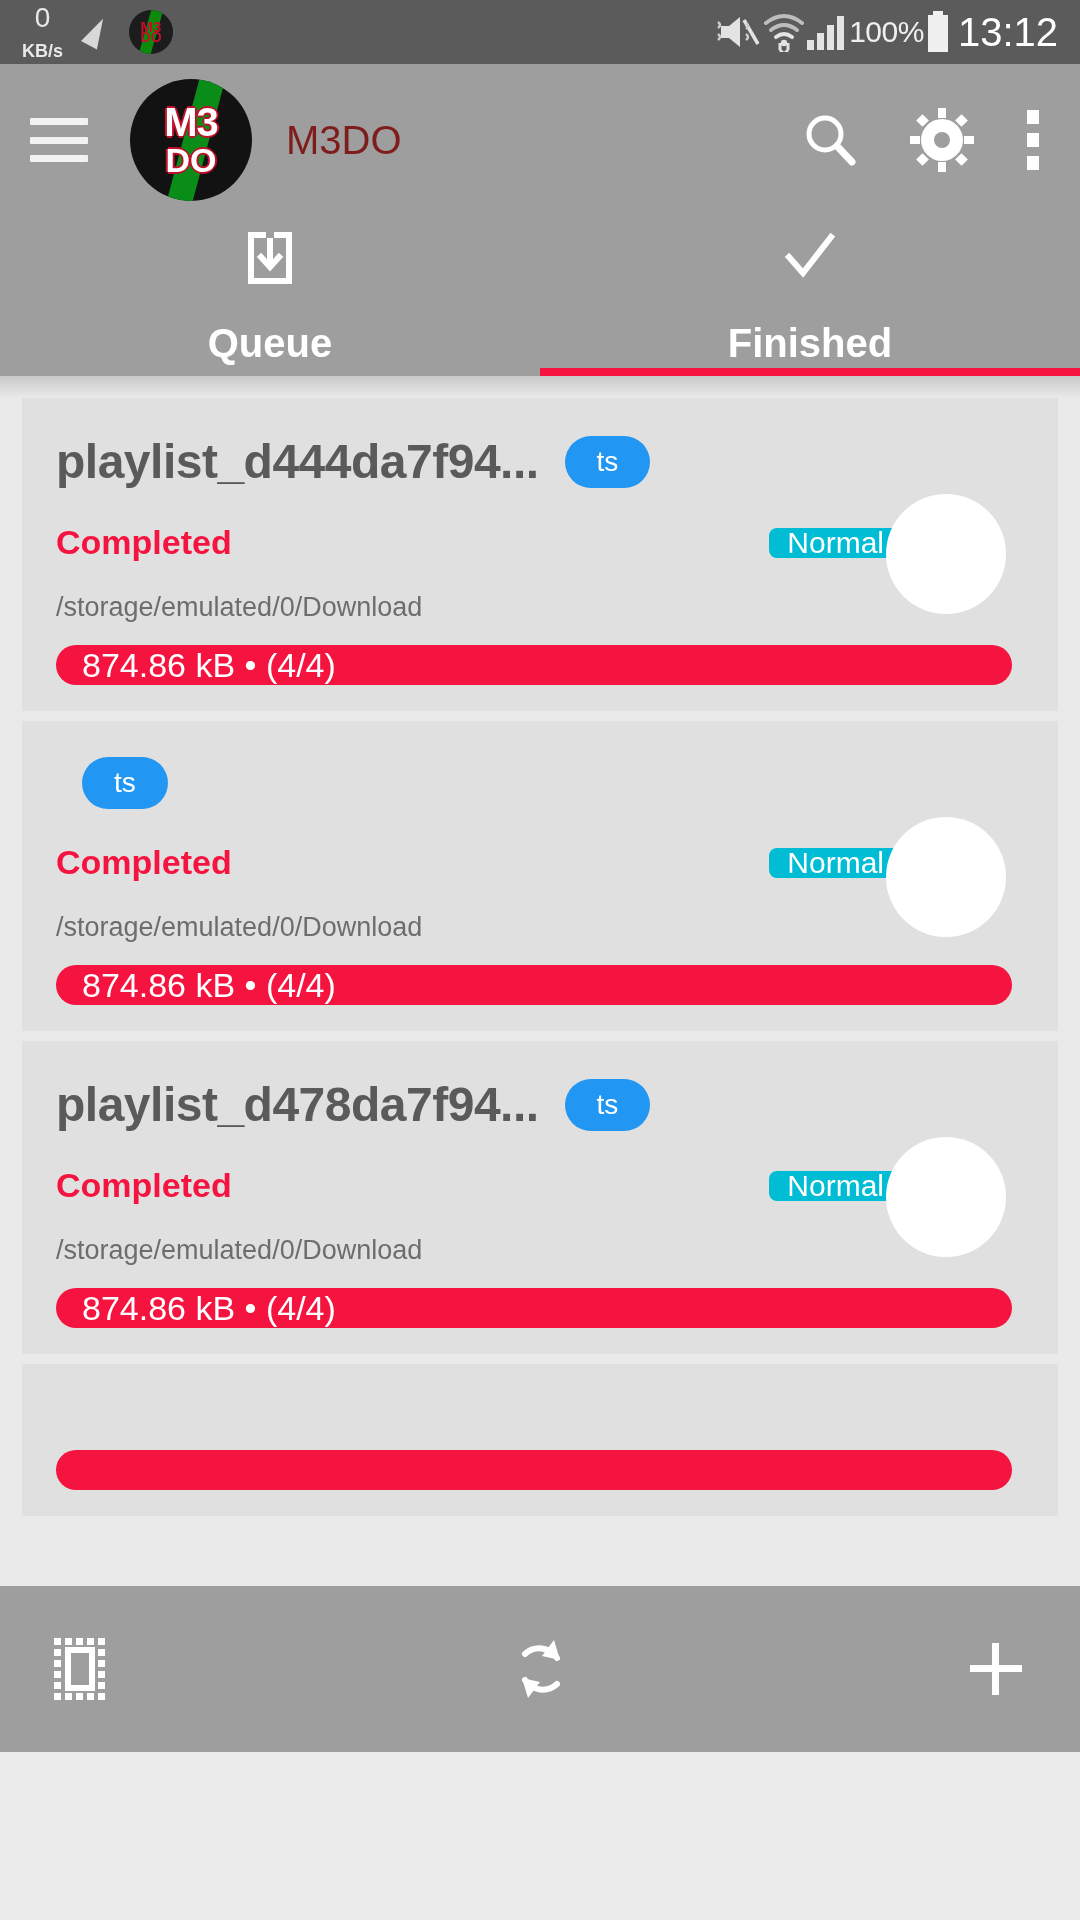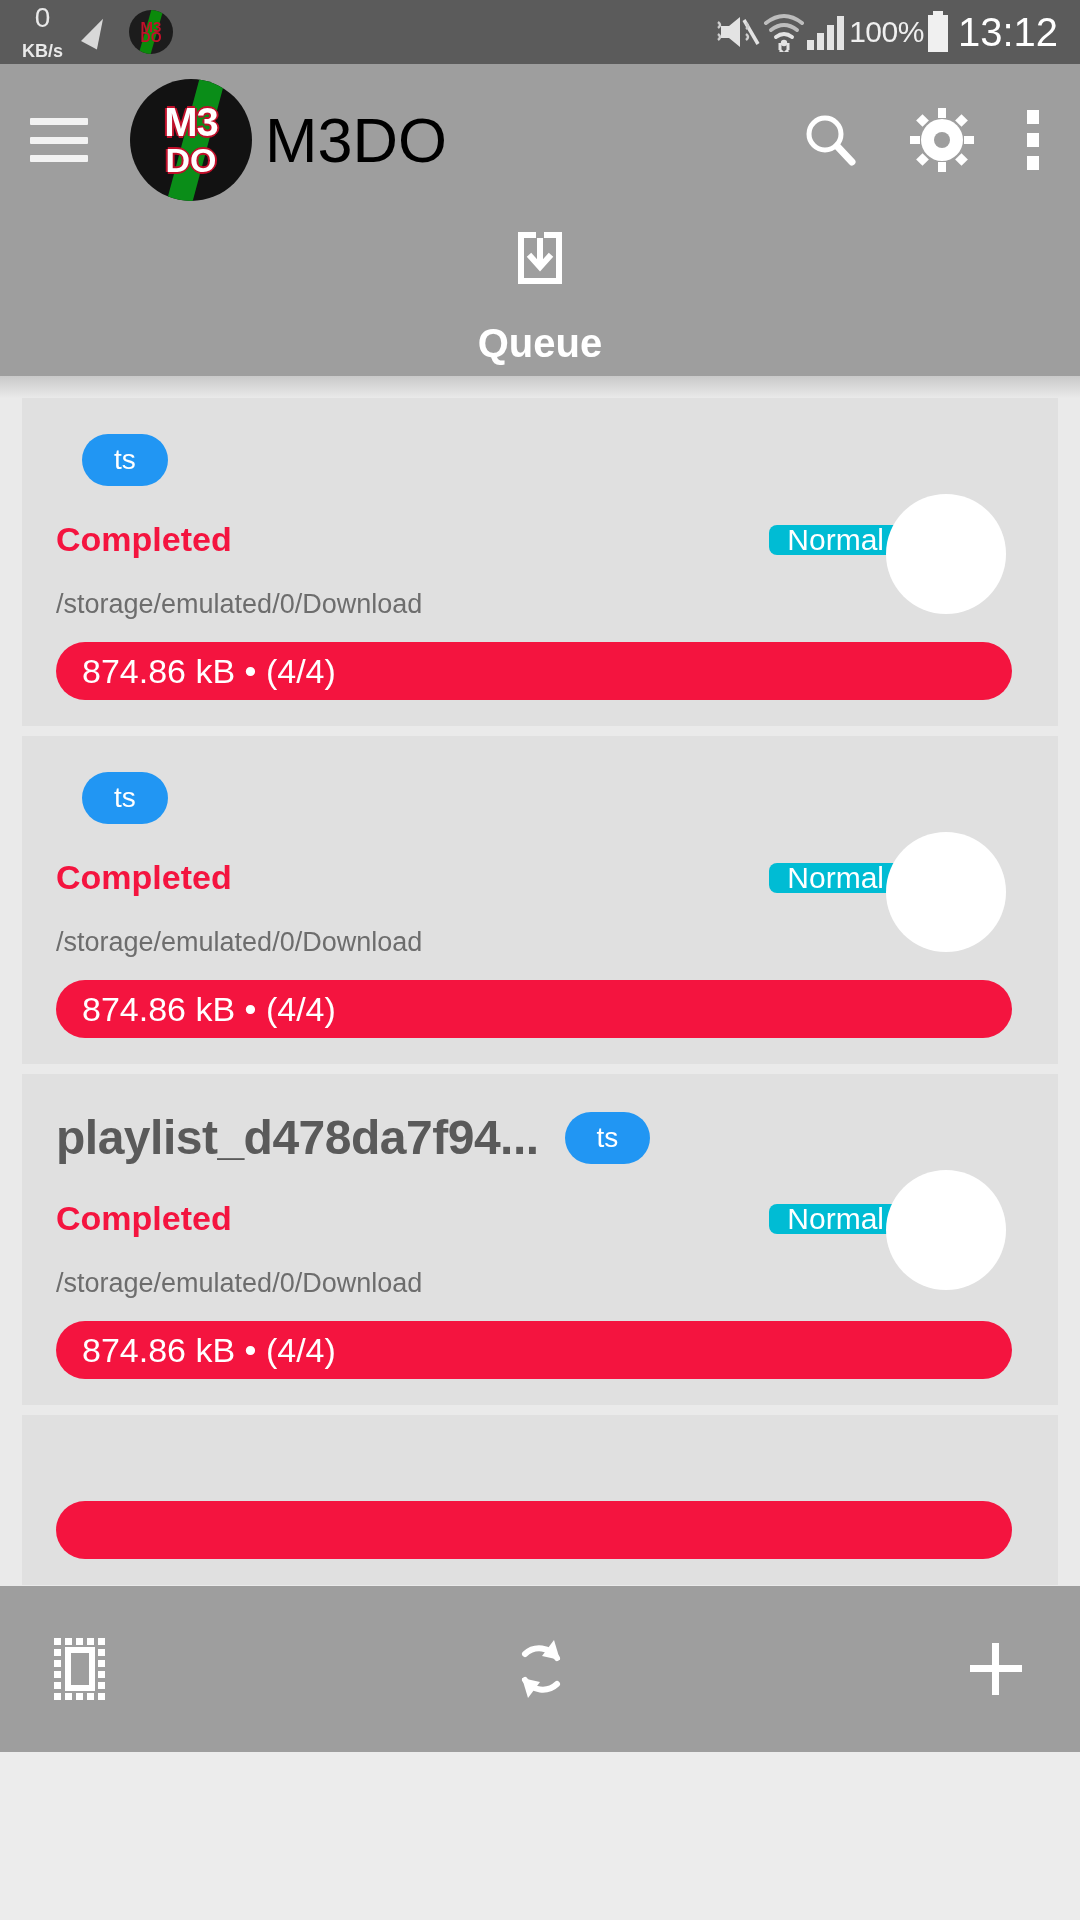--- a/index.html
+++ b/index.html
@@ -63,21 +63,21 @@
   }
   .brand-logo .bolt {
     position: absolute; left: 53%; top: -10px; width: 26px; height: 150px;
     background: #0a8d18; transform: translateX(-50%) skewX(-15deg);
   }
   .brand-logo .rows { position: relative; z-index: 3; display: flex; flex-direction: column; align-items: center; gap: 4px; }
   .brand-logo .r1 { font-size: 40px; font-weight: 700; color: #ffffff; line-height: 36px;
     text-shadow: -2px 0 #c0102b, 2px 0 #c0102b, 0 -2px #c0102b, 0 2px #c0102b; letter-spacing: -1px; }
   .brand-logo .r2 { font-size: 34px; font-weight: 700; color: #ffffff; line-height: 32px;
     text-shadow: -2px 0 #c0102b, 2px 0 #c0102b, 0 -2px #c0102b, 0 2px #c0102b; letter-spacing: 0px; }
-  .brand-title { font-size: 63px; color: #000000; margin-left: 13px; font-weight: 400; letter-spacing: 0px; }
+  .brand-title { font-size: 40px; color: #7f1d1d; margin-left: 34px; font-weight: 400; letter-spacing: 0px; }
   .appbar-actions { margin-left: auto; display: flex; align-items: center; gap: 46px; padding-right: 6px; }
   .ab-icon { cursor: pointer; display: flex; align-items: center; justify-content: center; }
 
   
   .tabs { height: 160px; background: #9e9e9e; display: flex; position: relative; }
   .tab { flex: 1; display: flex; flex-direction: column; align-items: center; justify-content: center;
          gap: 28px; cursor: pointer; position: relative; }
   .tab-label { font-size: 40px; font-weight: 700; color: #ffffff; }
   .tab-underline { position: absolute; left: 0; right: 0; bottom: 0; height: 8px; background: #f4143f; }
 
@@ -96,21 +96,21 @@
   }
   .card-row2 { display: flex; align-items: center; margin-top: 34px; }
   .card-status { font-size: 34px; color: #f4143f; font-weight: 700; }
   .badge-prio {
     margin-left: auto; background: #00bcd4; color: #ffffff;
     font-size: 30px; border-radius: 8px; padding: 0 18px; line-height: 1;
     margin-right: 122px;
   }
   .card-path { font-size: 27px; color: #6d6d6d; margin-top: 30px; }
   .progress {
-    margin-top: 22px; height: 58px; background: #f4143f; border-radius: 30px;
+    margin-top: 22px; height: 40px; background: #f4143f; border-radius: 30px;
     display: flex; align-items: center; padding: 0 26px; width: calc(100% - 12px);
   }
   .progress-text { font-size: 34px; color: #ffffff; white-space: nowrap; }
   .play-btn {
     position: absolute; right: 52px; top: 96px;
     width: 120px; height: 120px; border-radius: 50%; background: #ffffff;
     display: flex; align-items: center; justify-content: center; cursor: pointer;
   }
   .play-btn svg { display: block; }
 
@@ -232,27 +232,37 @@
   <div class="tabs">
     <div class="tab">
       <span>
         <svg width="62" height="62" viewBox="0 0 62 62">
           <path d="M12 8 h12 M38 8 h12 M50 8 v46 h-38 v-46" stroke="#ffffff" stroke-width="6" fill="none" stroke-linecap="square"></path>
           <path d="M31 14 v24 M22 30 l9 10 l9 -10" stroke="#ffffff" stroke-width="6" fill="none" stroke-linecap="square"></path>
         </svg>
       </span>
       <span class="tab-label">Queue</span>
     </div>
+    <div class="tab">
+      <span>
+        <svg width="62" height="62" viewBox="0 0 62 62">
+          <path d="M10 30 L24 46 L52 10" stroke="#ffffff" stroke-width="6" fill="none" stroke-linecap="square"></path>
+        </svg>
+      </span>
+      <span class="tab-label">Finished</span>
+      <div class="tab-underline"></div>
+    </div>
   </div>
 
   <div class="list">
     <div class="list-top-shadow"></div>
 
     <div class="card">
       <div class="card-row1">
+        <span class="card-title">playlist_d444da7f94...</span>
         <span class="badge-ext">ts</span>
       </div>
       <div class="card-row2">
         <span class="card-status">Completed</span>
         <span class="badge-prio">Normal</span>
       </div>
       <div class="card-path">/storage/emulated/0/Download</div>
       <div class="progress">
         <span class="progress-text">874.86 kB • (4/4)</span>
       </div>

